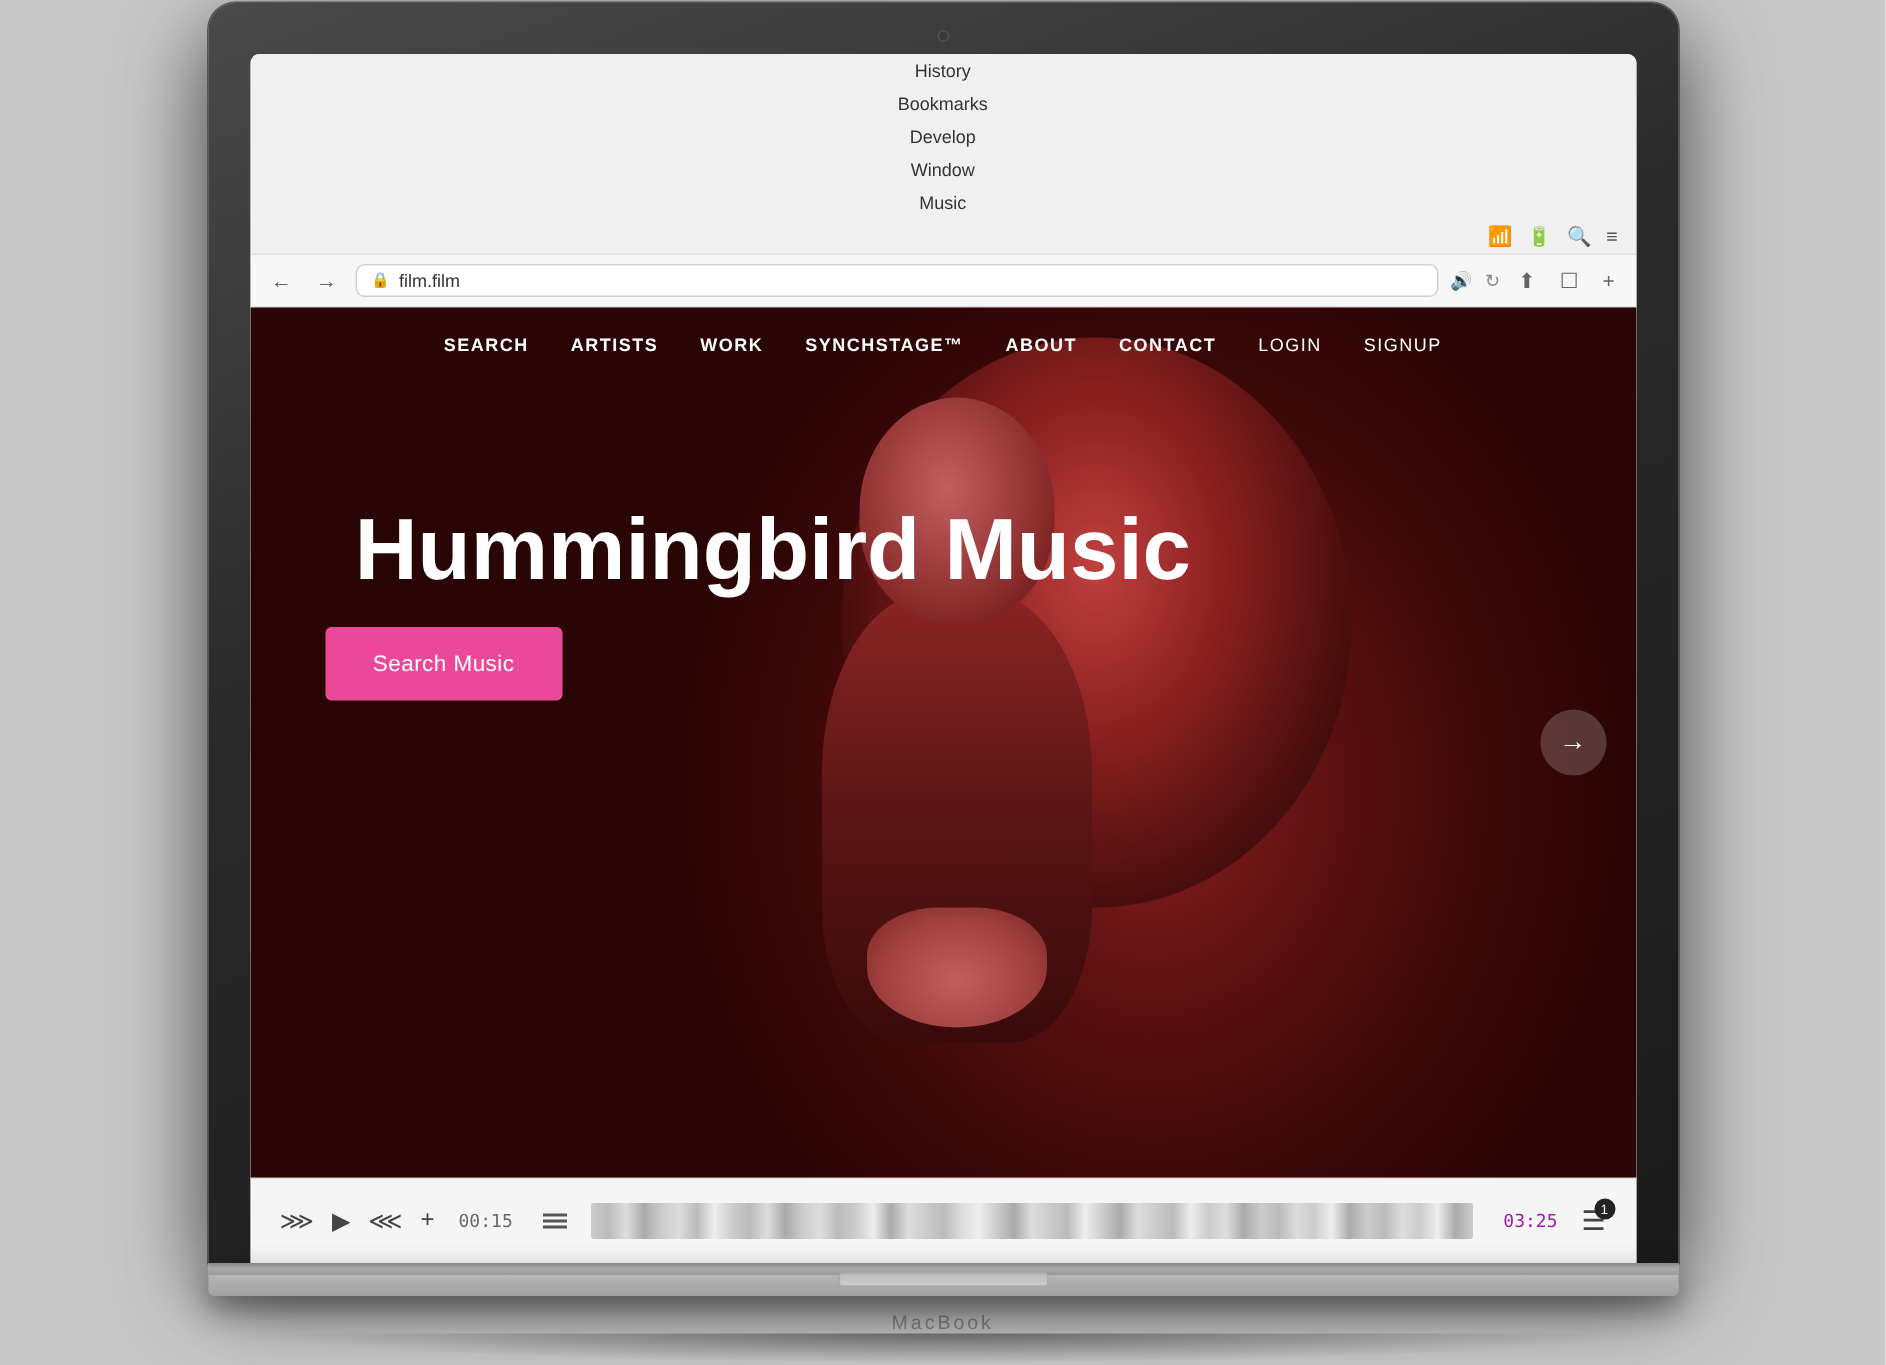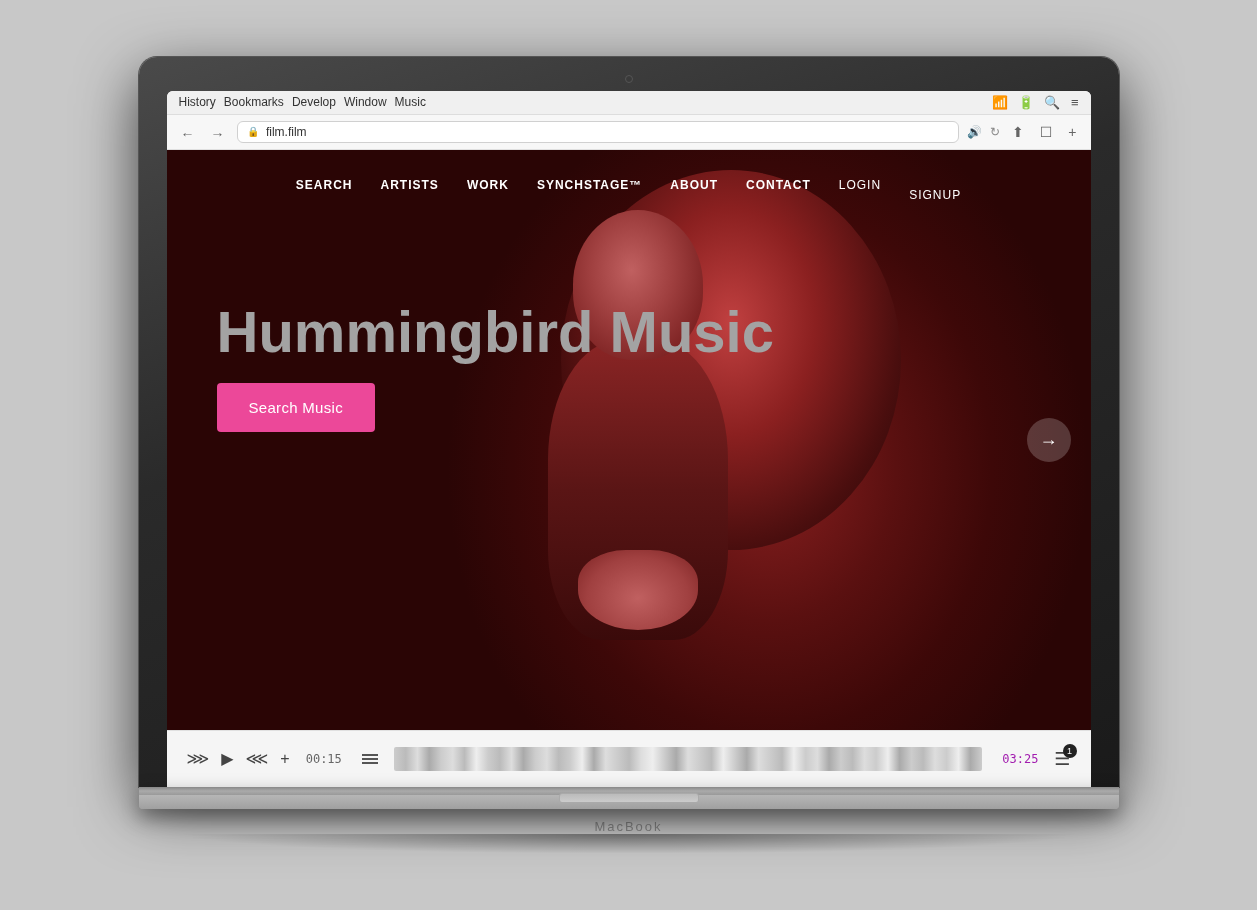--- a/index.html
+++ b/index.html
@@ -48,20 +48,21 @@
     
     .browser-menubar {
       background: #f0f0f0;
       border-bottom: 1px solid #ddd;
       padding: 4px 12px;
       display: flex;
       align-items: center;
       gap: 8px;
       font-size: 12px;
       color: #333;
+      flex-direction: column;
     }
 
     .browser-menubar span {
       cursor: default;
     }
 
     .browser-menubar-right {
       margin-left: auto;
       display: flex;
       align-items: center;
@@ -202,37 +203,37 @@
       cursor: pointer;
       text-decoration: none;
     }
 
     .nav-item.login-btn {
       font-weight: 400;
     }
 
     .nav-item.signup-btn {
       font-weight: 400;
-      margin-top: 20px;
     }
 
     
     .hero-content {
       position: relative;
       z-index: 10;
       padding: 80px 50px 60px 50px;
     }
 
     .hero-title {
       font-size: 58px;
       font-weight: 800;
-      color: #a3a3a3;
+      color: #ffffff;
       line-height: 1.1;
       margin-bottom: 20px;
       max-width: 580px;
+      margin-left: 20px;
     }
 
     .hero-subtitle {
       font-size: 16px;
       color: rgba(255,255,255,0.85);
       margin-bottom: 40px;
       font-weight: 400;
     }
 
     .search-music-btn {

